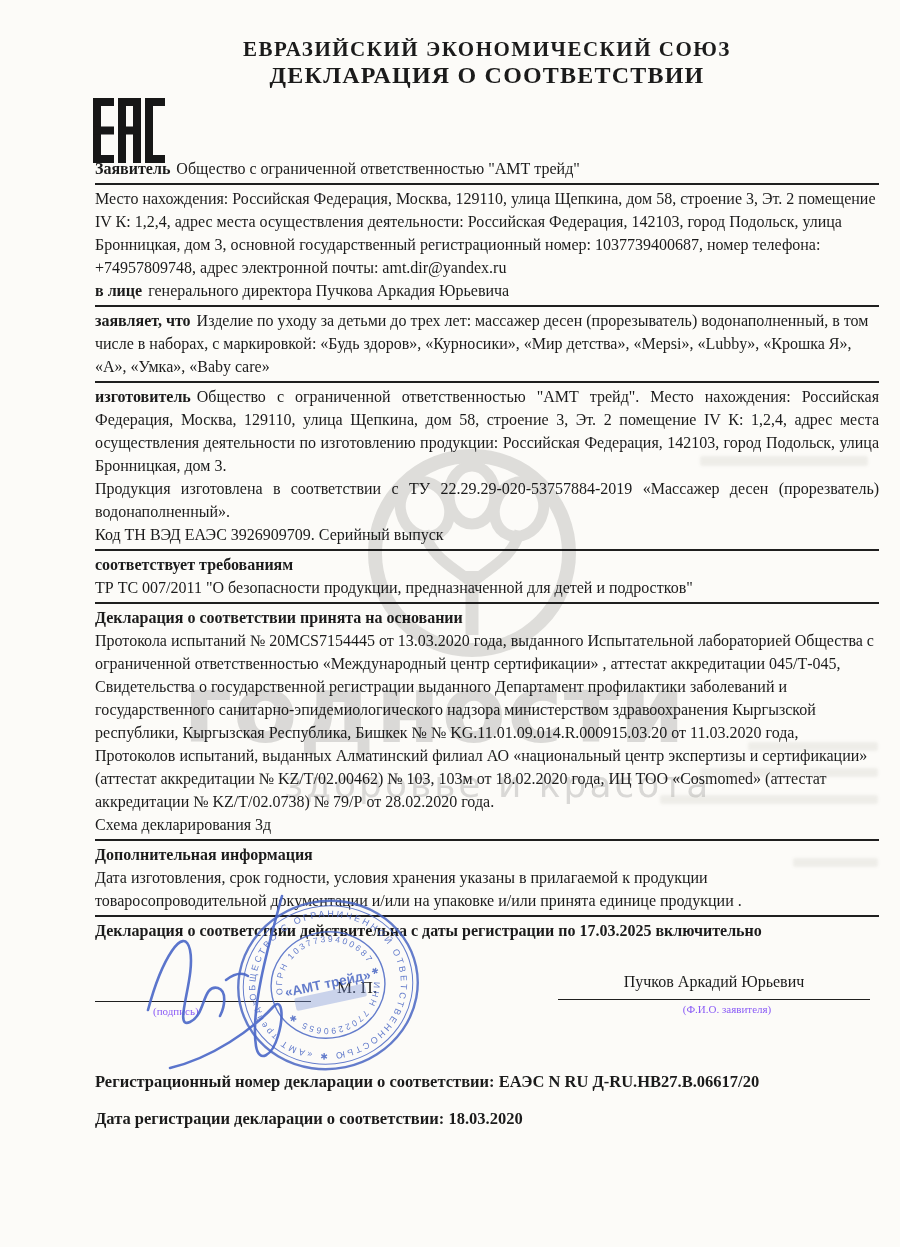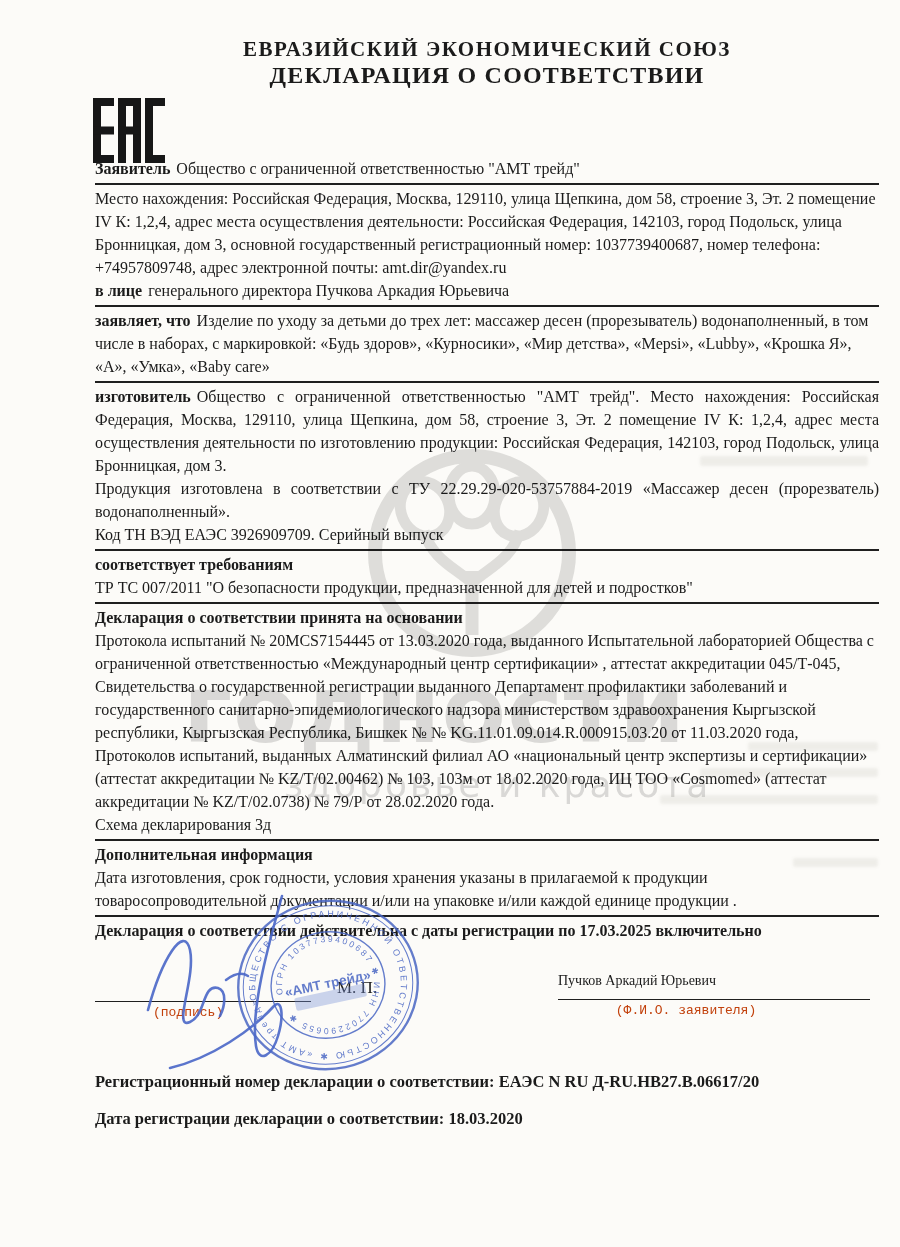--- a/index.html
+++ b/index.html
@@ -29,25 +29,25 @@
   }
   .wm-tag{
     left:284px; top:764px; font-family:"DejaVu Sans", sans-serif;
     font-size:36px; color:#c5c5c5; letter-spacing:3px; opacity:.6;
   }
   
   .sigzone{ position:relative; height:108px; margin-top:14px; }
   .sigline{ position:absolute; border-top:1.6px solid #1f1f1f; height:0; }
   .sigline.left{ left:0; top:45px; width:216px; }
   .sigline.right{ left:463px; top:43px; width:312px; }
-  .cap{ position:absolute; font-size:13px; color:#c2410c;font-family:Liberation Mono, monospace; }
+  .cap{ position:absolute; font-size:11px; color:#8b5cf6; }
   .cap.pod{ left:58px; top:49px; }
-  .cap.fio{ left:435px; top:47px; width:312px; text-align:center; }
+  .cap.fio{ left:476px; top:47px; width:312px; text-align:center; }
   .mp{ position:absolute; left:242px; top:22px; font-size:17px; }
-  .fio-name{ position:absolute; left:463px; top:17px; width:312px; text-align:left; font-size:14px; }
+  .fio-name{ position:absolute; left:463px; top:17px; width:312px; text-align:center; font-size:16px; }
   .footer p{ font-weight:bold; font-size:16.5px; }
   .footer .r1{ margin-top:6px; }
   .footer .r2{ margin-top:14px; }
   
   .stamp{ position:absolute; left:228px; top:890px; width:200px; height:190px; opacity:.85; }
   .signature{ position:absolute; left:130px; top:888px; width:240px; height:190px; opacity:.9; }
   
   .ghost{ position:absolute; background:#90907e; opacity:.12; filter:blur(1.6px); border-radius:2px; }
 </style>
 </head>
@@ -101,21 +101,21 @@
     <p class="bold-line">соответствует требованиям</p>
     <p>ТР ТС 007/2011 "О безопасности продукции, предназначенной для детей и подростков"</p>
     <div class="rule"></div>
 
     <p class="bold-line">Декларация о соответствии принята на основании</p>
     <p>Протокола испытаний № 20MCS7154445 от 13.03.2020 года, выданного Испытательной лабораторией Общества с ограниченной ответственностью «Международный центр сертификации» , аттестат аккредитации 045/Т-045, Свидетельства о государственной регистрации выданного Департамент профилактики заболеваний и государственного санитарно-эпидемиологического надзора министерством здравоохранения Кыргызской республики, Кыргызская Республика, Бишкек  № № KG.11.01.09.014.R.000915.03.20  от 11.03.2020 года, Протоколов испытаний, выданных Алматинский филиал АО «национальный центр экспертизы и сертификации» (аттестат аккредитации № KZ/T/02.00462) № 103, 103м от 18.02.2020 года, ИЦ ТОО «Cosmomed»  (аттестат аккредитации № KZ/T/02.0738) № 79/Р от 28.02.2020 года.</p>
     <p>Схема декларирования 3д</p>
     <div class="rule"></div>
 
     <p class="bold-line">Дополнительная информация</p>
-    <p>Дата изготовления, срок годности, условия хранения указаны  в прилагаемой к продукции товаросопроводительной документации и/или на упаковке и/или каждой единице продукции .</p>
+    <p>Дата изготовления, срок годности, условия хранения указаны  в прилагаемой к продукции товаросопроводительной документации и/или на упаковке и/или принята единице продукции .</p>
     <div class="rule"></div>
 
     <p class="bold-line">Декларация о соответствии действительна с даты регистрации по 17.03.2025 включительно</p>
 
     <div class="sigzone">
       <div class="sigline left"></div>
       <div class="cap pod">(подпись)</div>
       <div class="mp">М. П.</div>
       <div class="fio-name">Пучков Аркадий Юрьевич</div>
       <div class="sigline right"></div>

